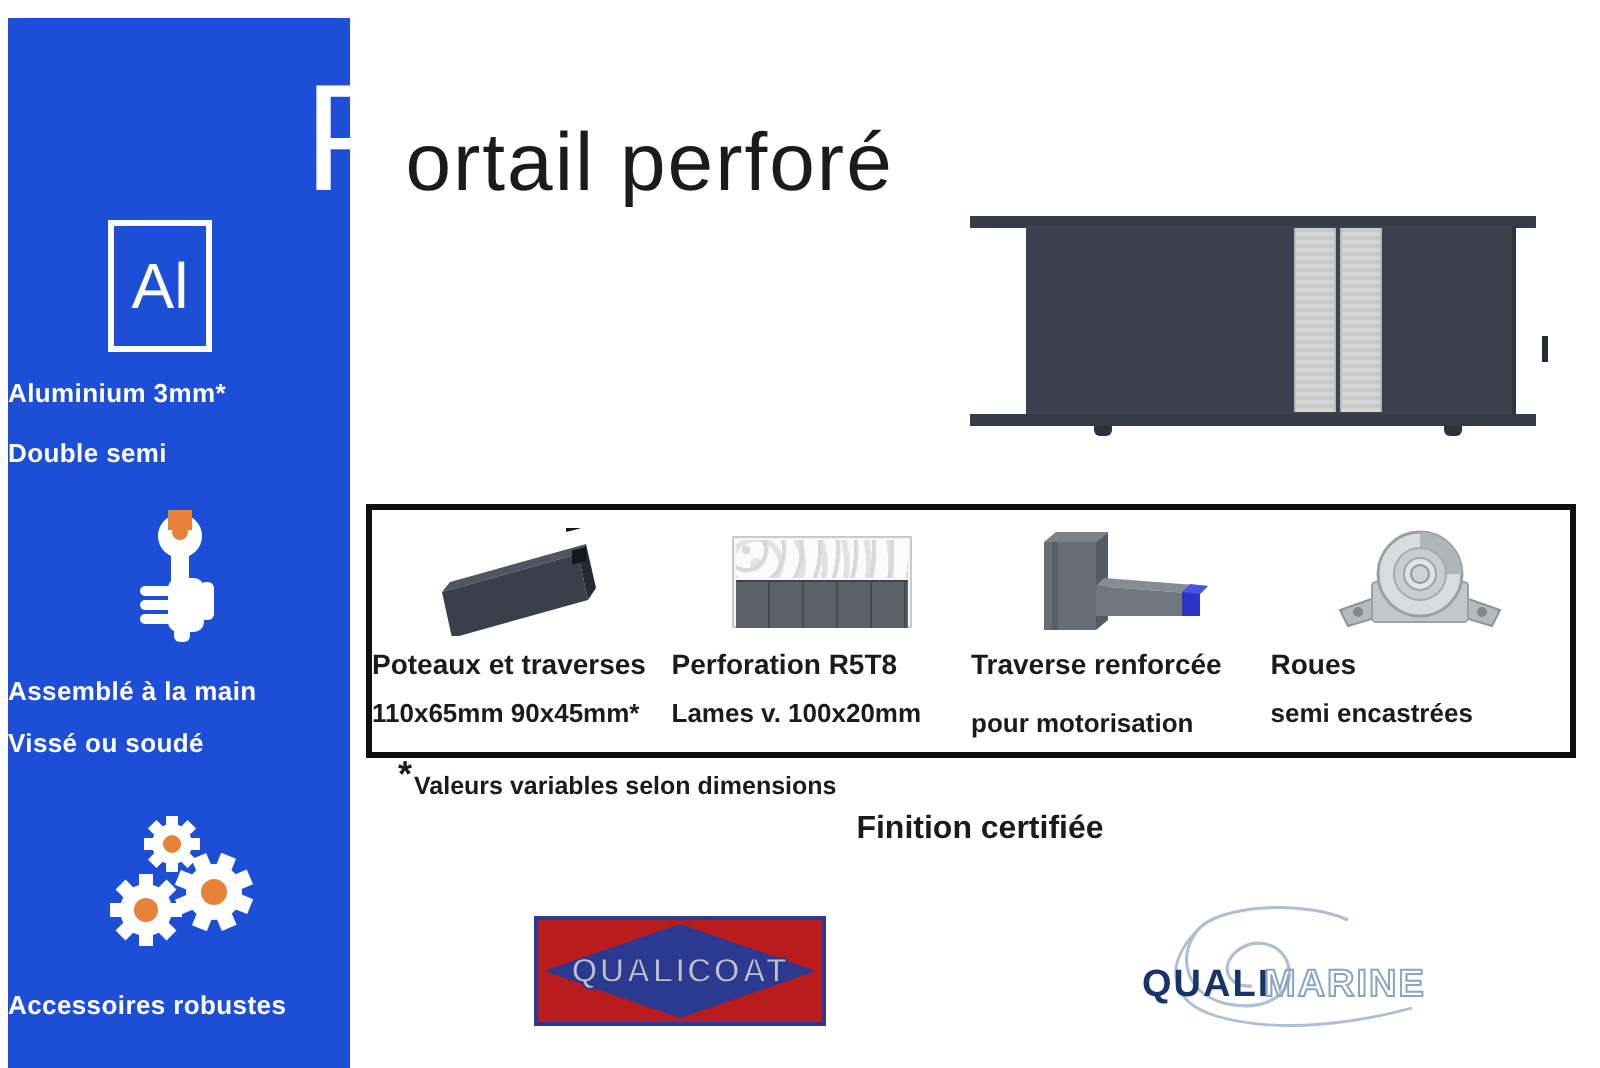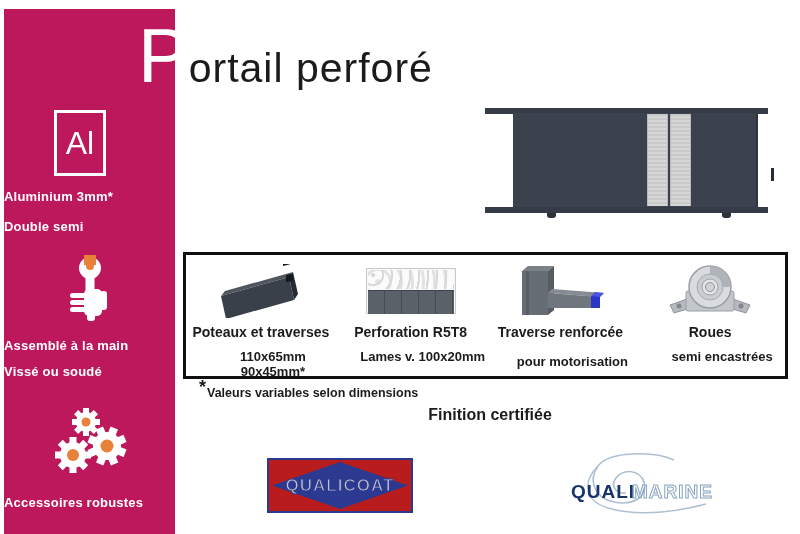--- a/index.html
+++ b/index.html
@@ -3,21 +3,21 @@
 <meta charset="utf-8">
 <style>
   html,body{margin:0;padding:0;background:#ffffff;}
   .page{
     position:relative;width:800px;height:534px;background:#ffffff;
     overflow:hidden;font-family:"Liberation Sans",sans-serif;
   }
   
   .sidebar{
     position:absolute;left:4px;top:9px;width:171px;height:525px;
-    background:#be185d;color:#ffffff;text-align:center;
+    background:#1d4ed8;color:#ffffff;text-align:center;
   }
   .al-box{
     position:absolute;left:50px;top:101px;width:46px;height:60px;
     border:3px solid #ffffff;display:flex;align-items:center;justify-content:center;
     font-size:32px;font-weight:400;color:#ffffff;
   }
   .side-label{
     position:absolute;left:0;width:171px;text-align:left;
     font-size:13px;font-weight:bold;color:#ffffff;letter-spacing:.2px;
   }
@@ -25,21 +25,21 @@
   .lbl-material2{top:210px;}
   .lbl-assembly1{top:329px;}
   .lbl-assembly2{top:355px;}
   .lbl-accessories{top:486px;}
   .icon-wrap{position:absolute;left:0;width:171px;display:flex;justify-content:center;}
   .wrench-wrap{top:246px;}
   .gears-wrap{top:396px;}
   
   .title{
     position:absolute;left:136px;top:10px;white-space:nowrap;
-    font-weight:400;color:#1b1b1b;margin:2px;
+    font-weight:400;color:#1b1b1b;margin:16px;
   }
   .title .initial{font-size:76px;color:#ffffff;letter-spacing:0;}
   .title .rest{font-size:41px;color:#1b1b1b;letter-spacing:1px;}
   
   .gate{position:absolute;left:485px;top:93px;width:285px;height:132px;}
   .gate .rail{position:absolute;left:0;width:283px;height:6px;background:#353C47;}
   .gate .rail.top{top:15px;}
   .gate .rail.bottom{top:114px;}
   .gate .body{
     position:absolute;left:28px;top:20px;width:243px;height:94px;
@@ -59,24 +59,24 @@
     border-radius:0 0 3px 3px;
   }
   .gate .foot.f1{left:62px;}
   .gate .foot.f2{left:237px;}
   .gate .handle{position:absolute;left:258px;top:55px;width:3px;height:13px;background:#272d37;}
   
   .feature-box{
     position:absolute;left:183px;top:252px;width:599px;height:121px;
     border:3px solid #101010;background:#ffffff;display:flex;
   }
-  .feature-col{flex:1;text-align:center;padding-top:9px;}
+  .feature-col{flex:1;text-align:left;padding-top:9px;}
   .feature-img{height:54px;display:flex;align-items:center;justify-content:center;}
   .feature-title{font-size:14px;font-weight:bold;color:#1b1b1b;margin-top:6px;}
-  .feature-sub{font-size:13px;font-weight:bold;color:#1b1b1b;margin-top:9px;padding-left:24px;}
+  .feature-sub{font-size:13px;font-weight:bold;color:#1b1b1b;margin-top:9px;}
   .feature-sub.tight{margin-top:14px;}
   
   .perf-panel{
     width:90px;height:46px;border:1px solid #c9c9c9;background:#f7f7f7;box-sizing:border-box;
   }
   .perf-top{
     height:19px;margin:1px;
     background:
       repeating-radial-gradient(circle at 5px 5px,#d8d8d8 0 1.6px,transparent 2.6px 9px),
       repeating-radial-gradient(circle at 10px 12px,#e2e2e2 0 2.4px,transparent 3.4px 11px),

